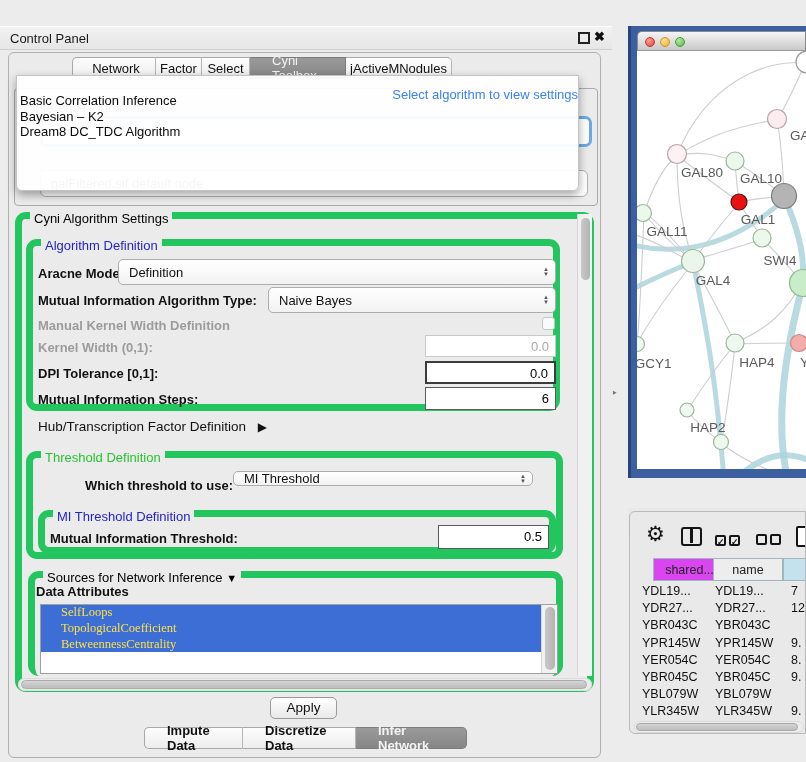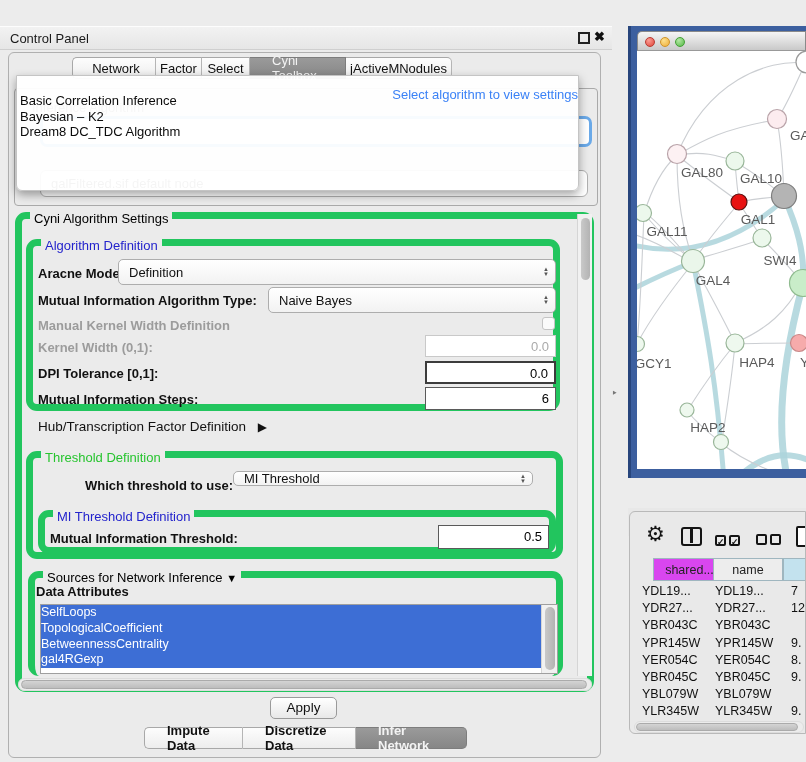--- a/index.html
+++ b/index.html
@@ -36,21 +36,21 @@
   .lbl { font-size:13px; font-weight:bold; color:#111; white-space:nowrap; }
   .lbl.dis { color:#9c9c9c; }
   .combo { background:linear-gradient(#ffffff,#f2f2f2); border:1px solid #adadad; border-radius:5px; font-size:13px; color:#111; display:flex; align-items:center; padding-left:10px; }
   .stepper { position:absolute; right:6px; top:50%; transform:translateY(-50%); display:flex; flex-direction:column; line-height:5px; font-size:6px; color:#555; }
   .field { background:#fff; font-size:13px; text-align:right; padding:3px 6px 0 0; }
   .f-dis { border:1px solid #c9c9c9; color:#aaa; }
   .f-strong { border:2px solid #3c3c3c; color:#000; }
   .f-mid { border:1.5px solid #5a5a5a; color:#000; }
   .chk { width:13px; height:13px; border:1.5px solid #c4c4c4; border-radius:3px; background:#fafafa; }
   .attr-list { background:#fff; border:1px solid #9f9f9f; overflow:hidden; }
-  .attr-row { height:15.8px; background:#3d6ed5; color:#ffffff; font-size:12.5px; padding-left:0; white-space:nowrap; }
+  .attr-row { height:15.8px; background:#3d6ed5; color:#fde047; font-size:12.5px; padding-left:20px; white-space:nowrap;font-family:Liberation Serif, serif; }
   .vscroll { background:#f1f1f1; border-left:1px solid #d5d5d5; }
   .vthumb { background:linear-gradient(90deg,#c9c9c9,#b3b3b3); border-radius:5px; }
   .hscroll-track { background:#ececec; border:1px solid #dcdcdc; border-radius:6px; }
   .hthumb { background:linear-gradient(#d4d4d4,#bdbdbd); border:1px solid #ababab; border-radius:6px; }
   .btn { background:linear-gradient(#ffffff,#e8e8e8); border:1px solid #9a9a9a; border-radius:5px; font-size:13.5px; color:#111; text-align:center; padding-top:2px; }
   
   .desktop { left:628px; top:6px; width:178px; height:452px; background:#3c5f9f; border-left:3px solid #27457c; }
   .net-titlebar { left:637px; top:11px; width:169px; height:20px; background:linear-gradient(#f5f5f5,#c9c9c9); border:1px solid #8a8a8a; border-bottom-color:#999; border-radius:5px 0 0 0; }
   .tl { position:absolute; top:5px; width:10px; height:10px; border-radius:50%; }
   .net-canvas { left:637px; top:31px; width:169px; height:418px; background:#fff; overflow:hidden; }
@@ -184,21 +184,20 @@
   <span class="grp-title">
     <span>Sources for Network Inference</span>
     <span style="font-size:11px;">▼</span>
   </span>
 </div>
 <span class="abs lbl" style="left:36px; top:564px;">Data Attributes</span>
 <div class="abs attr-list" style="left:40px; top:584px; width:518px; height:70px;" id="attrList">
     <div class="attr-row">SelfLoops</div>
     <div class="attr-row">TopologicalCoefficient</div>
     <div class="attr-row">BetweennessCentrality</div>
-    <div class="attr-row">gal4RGexp</div>
   </div>
 <div class="abs vscroll" style="left:541px; top:585px; width:16px; height:68px;">
   <div class="vthumb" style="position:absolute; left:3px; top:2px; width:10px; height:63px;"></div>
 </div>
 
 <div class="abs hscroll-track" style="left:18px; top:658px; width:574px; height:13px;">
   <div class="hthumb" style="position:absolute; left:2px; top:1px; width:566px; height:9px;"></div>
 </div>
 
 <div class="abs btn" style="left:270px; top:677px; width:67px; height:22px;">Apply</div>

